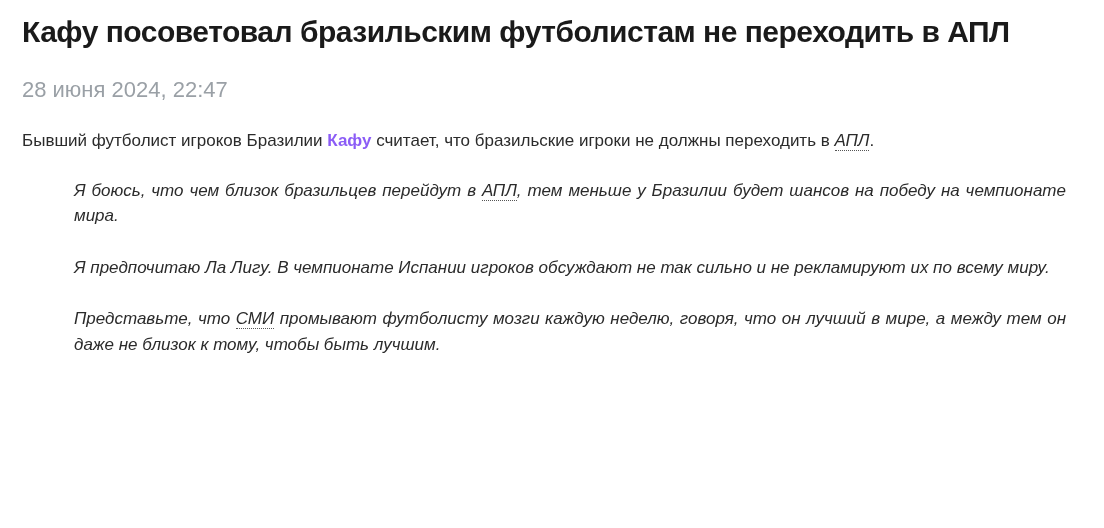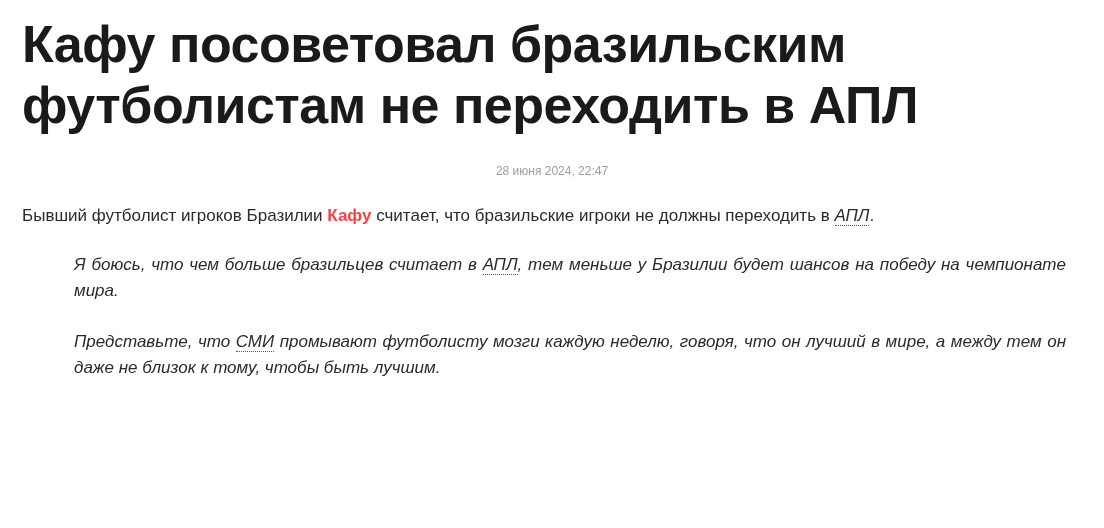--- a/index.html
+++ b/index.html
@@ -12,42 +12,41 @@
     height: 528px;
     font-family: "Liberation Sans", sans-serif;
     color: #222222;
     overflow: hidden;
   }
   .article {
     padding: 14px 22px 0 22px;
     box-sizing: border-box;
   }
   .headline {
-    font-size: 52px;
+    font-size: 30px;
     line-height: 1.17;
     font-weight: bold;
     color: #1a1a1a;
     letter-spacing: -0.5px;
     margin: 0 0 28px 0;
   }
   .timestamp {
-    font-size: 12px;
+    font-size: 22px;
     color: #9aa0a6;
     margin: 0 0 26px 0;
-    text-align: center;
   }
   .lead {
     font-size: 17px;
     line-height: 1.45;
     color: #2b2b2b;
     margin: 0 0 24px 0;
   }
   .lead .name {
     font-weight: bold;
-    color: #ef4444;
+    color: #8b5cf6;
     margin-top: 24px;
   }
   .abbr {
     border-bottom: 1px dotted #555;
     font-style: italic;
   }
   .quotes {
     padding-left: 52px;
     padding-right: 16px;
   }
@@ -68,19 +67,20 @@
 
 <div class="article">
 
   <h1 class="headline">Кафу посоветовал бразильским футболистам не переходить в АПЛ</h1>
 
   <div class="timestamp">28 июня 2024, 22:47</div>
 
   <p class="lead"><span>Бывший футболист игроков Бразилии </span><span class="name">Кафу</span><span> считает, что бразильские игроки не должны переходить в </span><span class="abbr">АПЛ</span><span>.</span></p>
 
   <div class="quotes">
-    <p class="quote"><span>Я боюсь, что чем больше бразильцев считает в </span><span class="abbr">АПЛ</span><span>, тем меньше у Бразилии будет шансов на победу на чемпионате мира.</span></p>
+    <p class="quote"><span>Я боюсь, что чем близок бразильцев перейдут в </span><span class="abbr">АПЛ</span><span>, тем меньше у Бразилии будет шансов на победу на чемпионате мира.</span></p>
 
+    <p class="quote"><span>Я предпочитаю Ла Лигу. В чемпионате Испании игроков обсуждают не так сильно и не рекламируют их по всему миру.</span><span class="abbr"></span><span></span></p>
 
     <p class="quote"><span>Представьте, что </span><span class="abbr">СМИ</span><span> промывают футболисту мозги каждую неделю, говоря, что он лучший в мире, а между тем он даже не близок к тому, чтобы быть лучшим.</span></p>
   </div>
 
 </div>
 
 </body></html>

